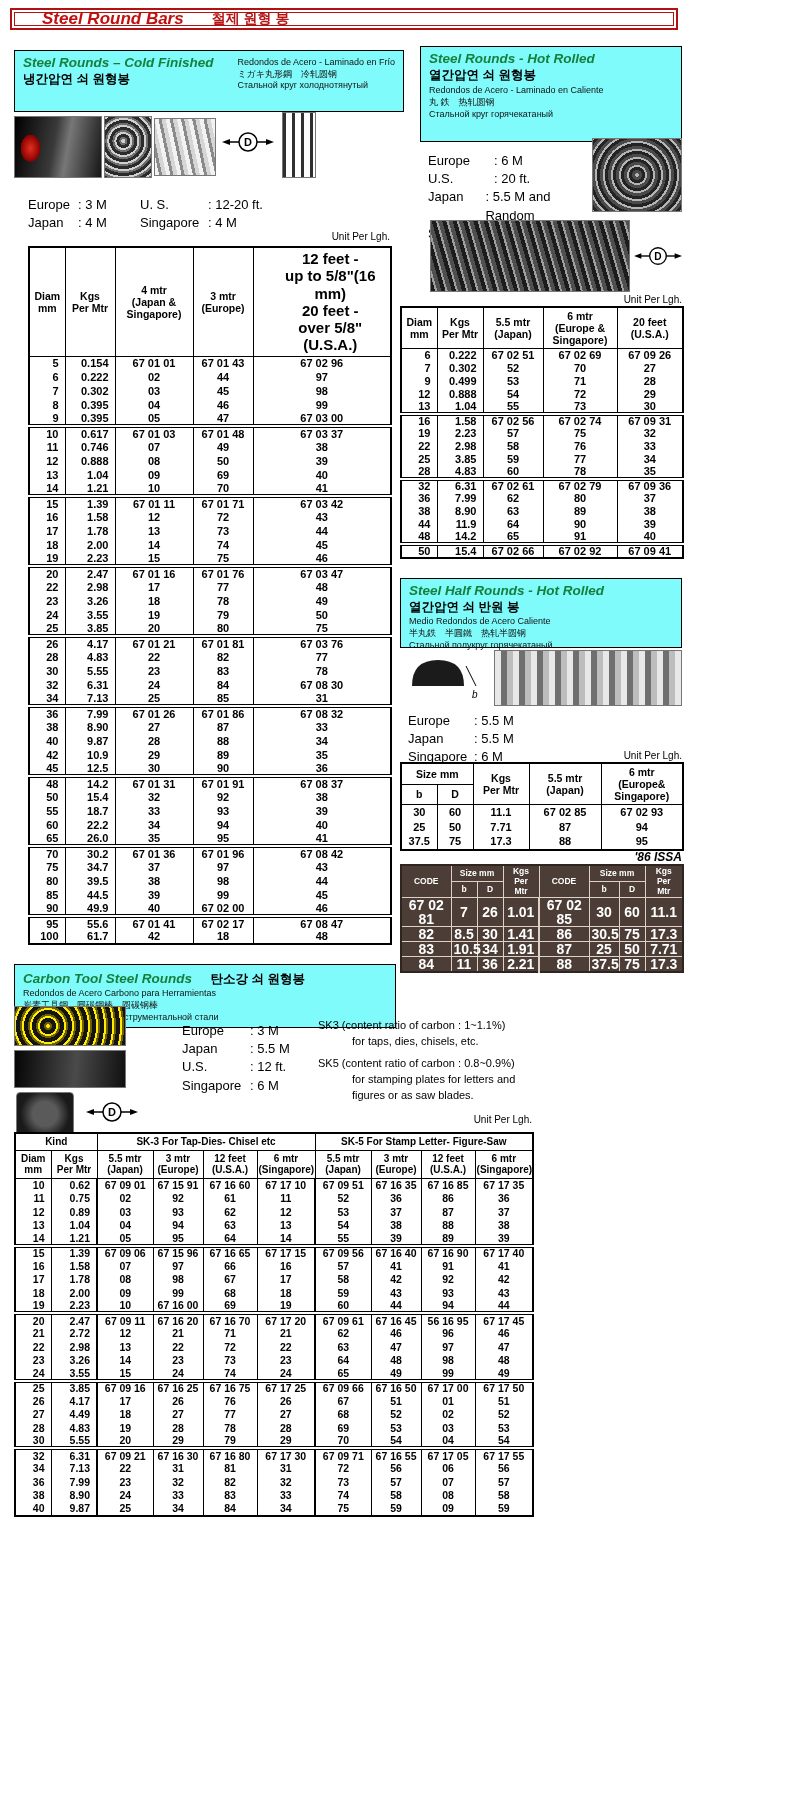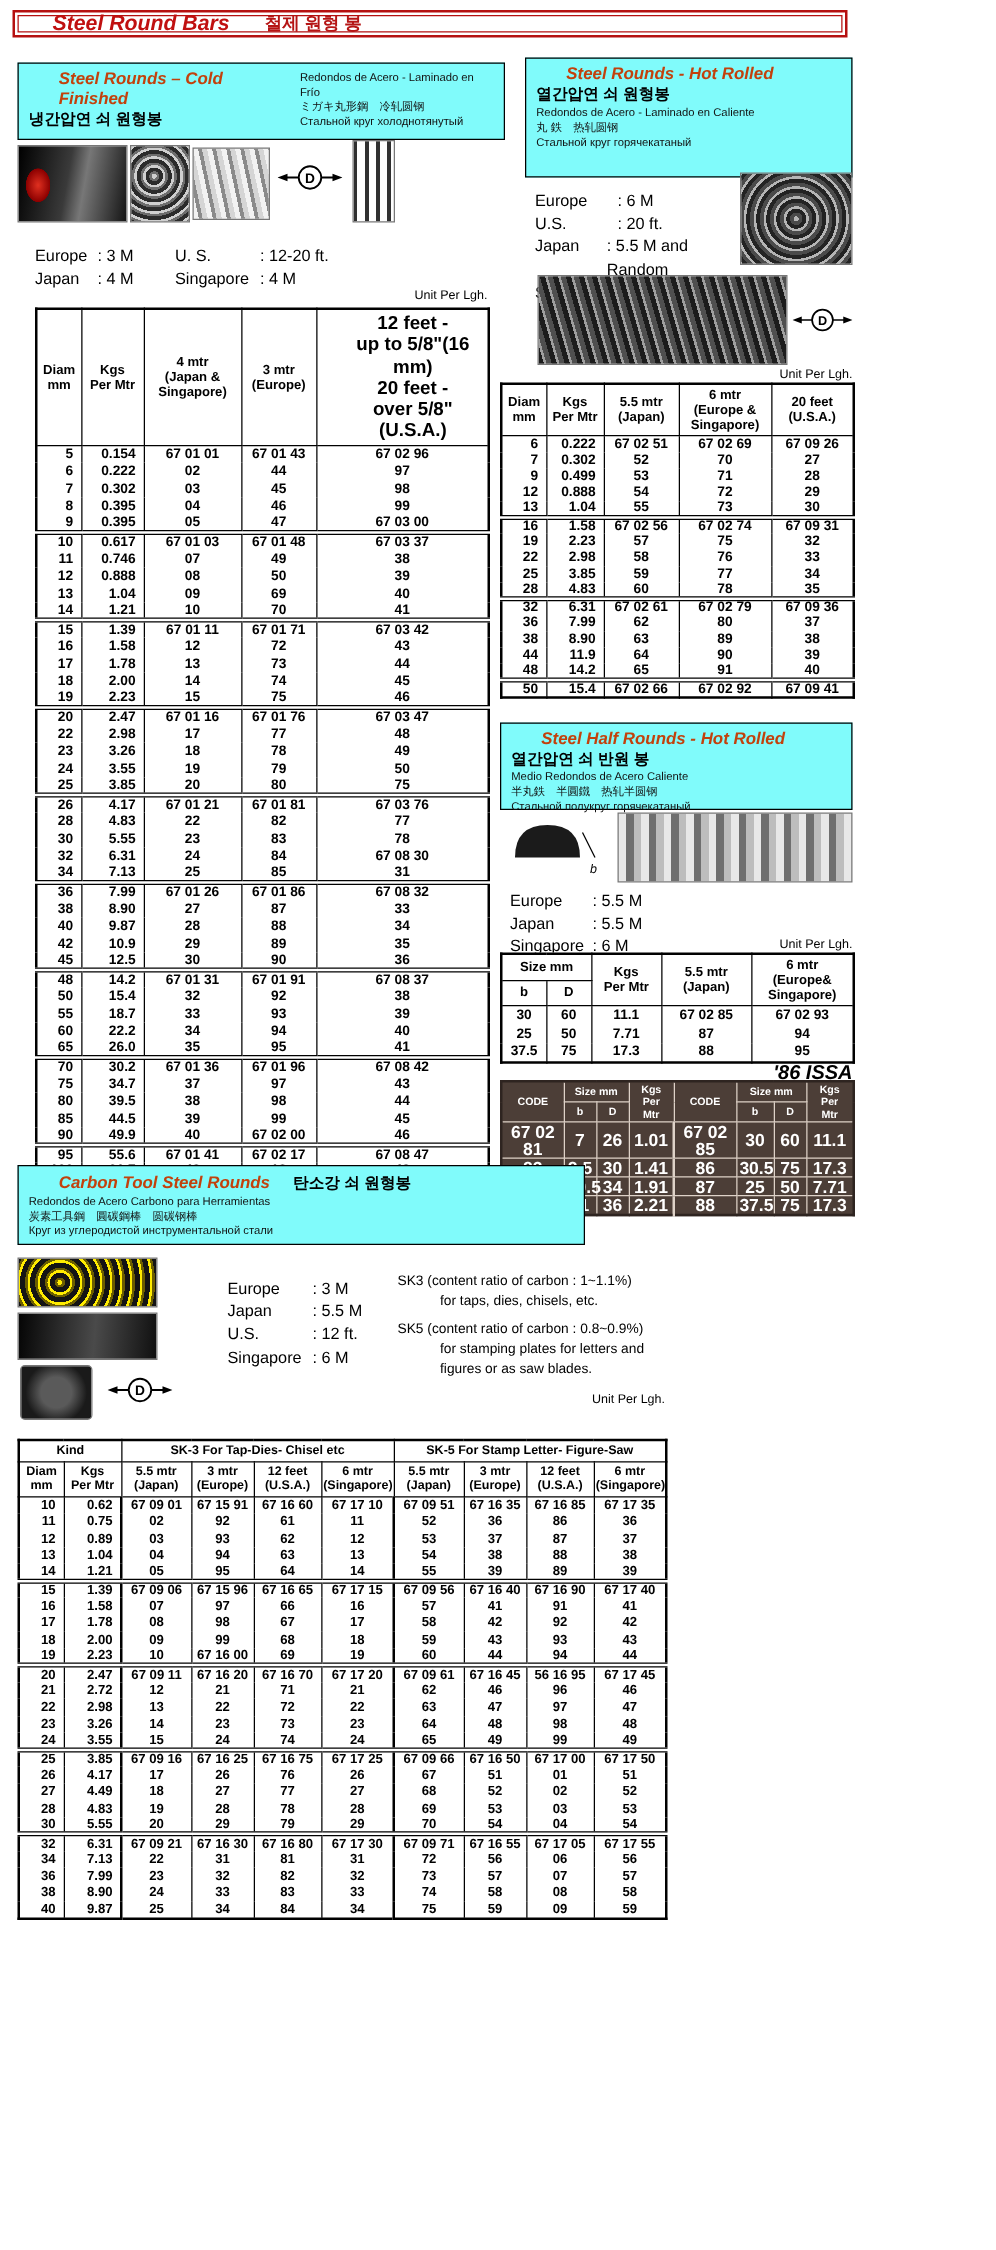--- a/index.html
+++ b/index.html
@@ -9,21 +9,21 @@
 
   
   .banner { display:flex; align-items:center; gap:28px; padding-left:30px;
             border:2px solid #b51010;
             box-shadow: inset 0 0 0 2px #fff, inset 0 0 0 3px #b51010; }
   .banner-en { color:#c01010; font-size:17px; font-weight:bold; font-style:italic; }
   .banner-kr { color:#b51515; font-size:14px; font-weight:bold; }
 
   
   .cyanbox { background:#80fbfb; border:1.5px solid #000; padding:4px 8px; }
-  .sec-title { font-style:italic; font-weight:bold; font-size:13.5px; color:#c2410c; line-height:1.2;margin-left:24px; }
+  .sec-title { font-style:italic; font-weight:bold; font-size:13.5px; color:#15803d; line-height:1.2; }
   .sec-kr { font-weight:bold; font-size:12.5px; color:#000; line-height:1.3; }
   .sec-small { font-size:9px; line-height:1.3; color:#111; }
   .boxcols { display:flex; justify-content:space-between; gap:6px; }
 
   
   .len-line { font-size:13px; line-height:1.4; color:#000; display:flex; }
   .len-label { display:inline-block; }
   .lenw48 .len-label { width:50px; }
   .lenw66 .len-label { width:68px; }
   .lenw64 .len-label { width:66px; }
@@ -46,21 +46,21 @@
   .tbl-carbon td { height:13.5px; font-size:10.5px; }
   .tbl-carbon th { font-size:10px; }
   .tbl-carbon td:nth-child(3), .tbl-carbon td:nth-child(7) { border-left:2px solid #000; }
 
   
   .tbl-issa { background:#4c3e37; color:#fff; border:2px solid #2e2420; }
   .tbl-issa th { border:1px solid #ded2c8; color:#fff; font-size:8.5px; padding:1px; }
   .tbl-issa td { border:1px solid #ded2c8; color:#fff; font-size:14px; height:12px; }
   .tbl-issa td:nth-child(5) { border-left:2px solid #ded2c8; }
   .tbl-issa thead { border-bottom:1px solid #ded2c8; }
-  .issa-label { font-size:16px; font-weight:bold; font-style:italic; text-align:right; }
+  .issa-label { font-size:12px; font-weight:bold; font-style:italic; text-align:right; }
 
   
   .photo { border:1px solid #777; }
   .ph-redtip { background: radial-gradient(ellipse 16px 22px at 18% 52%, #e03020 0%, #8c0000 60%, rgba(0,0,0,0) 62%),
                linear-gradient(100deg, #000 0%, #3a3a3a 45%, #777 60%, #151515 100%); }
   .ph-bundle { background: repeating-radial-gradient(circle at 40% 40%, #cfcfcf 0 2px, #6d6d6d 2px 4px, #2b2b2b 4px 7px); }
   .ph-shiny  { background: repeating-linear-gradient(78deg, #f2f2f2 0 4px, #8a8a8a 4px 7px, #d5d5d5 7px 11px); }
   .ph-rods   { background: repeating-linear-gradient(90deg, #2f2f2f 0 3px, #fdfdfd 3px 9px); }
   .ph-ends   { background: repeating-radial-gradient(circle at 50% 50%, #b5b5b5 0 2px, #4a4a4a 2px 5px, #232323 5px 8px); }
   .ph-stack  { background: repeating-linear-gradient(74deg, #1c1c1c 0 4px, #9f9f9f 4px 6px, #4f4f4f 6px 10px); }
@@ -786,21 +786,21 @@
           <td>36</td>
           <td>2.21</td>
           <td>88</td>
           <td>37.5</td>
           <td>75</td>
           <td>17.3</td>
         </tr>
       </tbody>
   </table>
 
-  <div class="abs cyanbox" style="left:14px; top:932px; width:454px; height:64px;">
+  <div class="abs cyanbox" style="left:14px; top:964px; width:382px; height:64px;">
     <div>
       <span class="sec-title">Carbon Tool Steel Rounds</span>
       <span class="sec-kr" style="margin-left:14px;">탄소강 쇠 원형봉</span>
     </div>
     <div class="sec-small" style="margin-top:1px;">Redondos de Acero Carbono para  Herramientas</div>
     <div class="sec-small">炭素工具鋼　圓碳鋼棒　圆碳钢棒</div>
     <div class="sec-small">Круг из углеродистой инструментальной стали</div>
   </div>
 
   <div class="abs photo ph-yellow" style="left:14px; top:1006px; width:112px; height:40px;"></div>
@@ -838,21 +838,21 @@
   <div class="abs" style="left:318px; top:1018px; width:310px;">
     <div class="sk-note-title">SK3 (content ratio of carbon : 1~1.1%)</div>
     <div class="sk-note-line">for taps, dies, chisels, etc.</div>
     <div class="sk-note-title" style="margin-top:6px;">SK5 (content ratio of carbon : 0.8~0.9%)</div>
     <div class="sk-note-line">for stamping plates for letters and</div>
     <div class="sk-note-line">figures or as saw blades.</div>
   </div>
 
   <div class="abs unit-note" style="left:420px; top:1114px; width:112px;">Unit Per Lgh.</div>
 
-  <table class="abs tbl tbl-carbon col2r" style="left:14px; top:1132px; width:518px;margin-top:19px;">
+  <table class="abs tbl tbl-carbon col2r" style="left:14px; top:1132px; width:518px;">
     <colgroup>
       <col style="width:36px">
         <col style="width:46px">
       <col style="width:56px">
         <col style="width:50px">
         <col style="width:54px">
         <col style="width:58px">
       <col style="width:56px">
         <col style="width:50px">
         <col style="width:54px">

